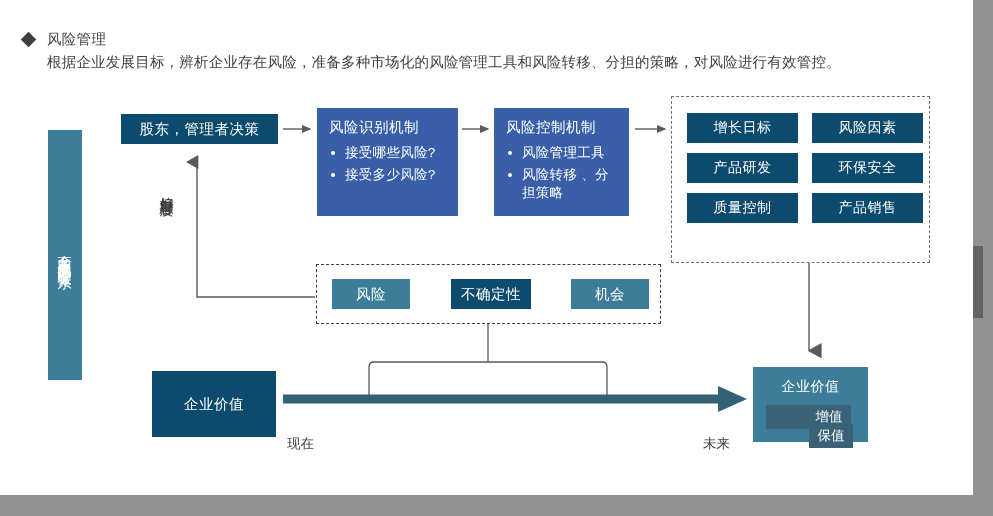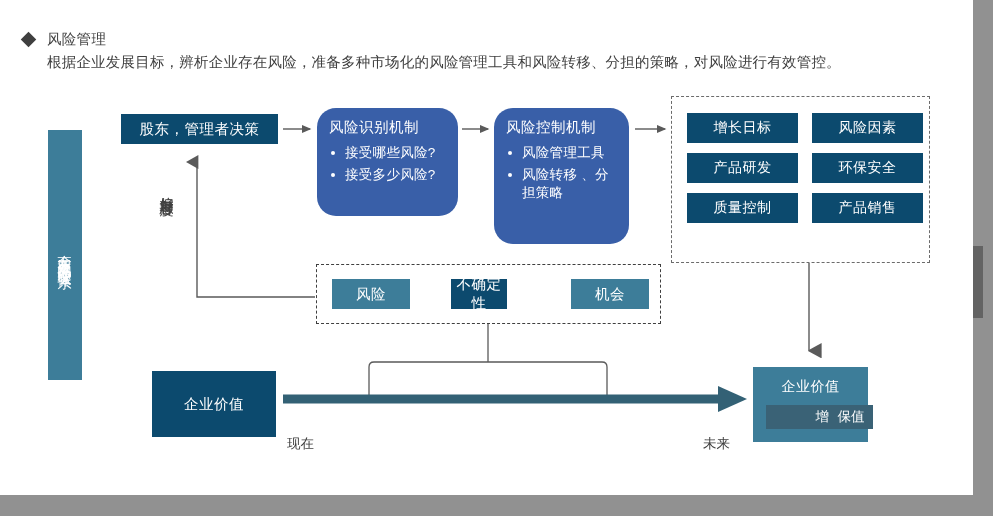--- a/index.html
+++ b/index.html
@@ -70,38 +70,37 @@
   
   #box-stakeholder { left: 131px; top: 124px; width: 157px; height: 30px; }
 
   
   .process-box {
     position: absolute;
     background: #395fa8;
     color: #fff;
     box-sizing: border-box;
     padding: 10px 12px 16px 12px;
-    border-radius: 19px;
   }
   .process-title { font-size: 14.5px; margin-bottom: 7px; letter-spacing: .5px; }
   .process-list { list-style: none; margin: 0; padding: 0; }
   .process-list li {
     position: relative;
     font-size: 13.5px;
     line-height: 1.28;
     padding-left: 16px;
     margin-bottom: 5px;
     letter-spacing: .3px;
   }
   .process-list li:before {
     content: ""; position: absolute; left: 2px; top: 7px;
     width: 4px; height: 4px; border-radius: 50%; background: #fff;
   }
   #box-identify { left: 327px; top: 118px; width: 141px; height: 108px; }
-  #box-control  { left: 504px; top: 118px; width: 135px; height: 136px; }
+  #box-control  { left: 504px; top: 118px; width: 135px; height: 108px; }
 
   
   #group-objectives {
     position: absolute; left: 681px; top: 106px;
     width: 259px; height: 167px;
     border: 1.5px dashed #6b6b6b;
     box-sizing: border-box;
   }
   .obj-box { width: 111px; height: 30px; font-size: 14px; }
   #obj-0 { left: 697px; top: 123px; }
@@ -113,42 +112,42 @@
 
   
   #group-riskterms {
     position: absolute; left: 326px; top: 274px;
     width: 345px; height: 60px;
     border: 1.5px dashed #3f3f3f;
     box-sizing: border-box;
   }
   .term-box { width: 78px; height: 30px; font-size: 14.5px; }
   #term-0 { left: 342px; top: 289px; }
-  #term-1 { left: 461px; top: 289px; width: 56px; text-align: center; }
+  #term-1 { left: 461px; top: 289px; width: 80px; text-align: center; }
   #term-2 { left: 581px; top: 289px; }
 
   
   #box-value-now {
     left: 162px; top: 381px; width: 124px; height: 66px; font-size: 14.5px;
   }
   #box-value-future {
     position: absolute; left: 763px; top: 377px; width: 115px; height: 75px;
     background: #3d7d99;
   }
   #value-future-title {
     position: absolute; left: 0; top: 11px; width: 115px;
     text-align: center; color: #fff; font-size: 14px; letter-spacing: .5px;
   }
   .value-chip {
     position: absolute; top: 38px; width: 44px; height: 24px;
     background: #3a6276; color: #fff; font-size: 13.5px;
     display: flex; align-items: center; justify-content: center;
   }
   #chip-0 { left: 13px; padding-left: 41px; }
-  #chip-1 { left: 76px; }
+  #chip-1 { left: 56px; margin-top: 19px; }
 
   #label-now {
     position: absolute; left: 297px; top: 445px;
     font-size: 13.5px; color: #3f3f3f;
   }
   #label-future {
     position: absolute; left: 713px; top: 445px;
     font-size: 13.5px; color: #3f3f3f;
   }
 

